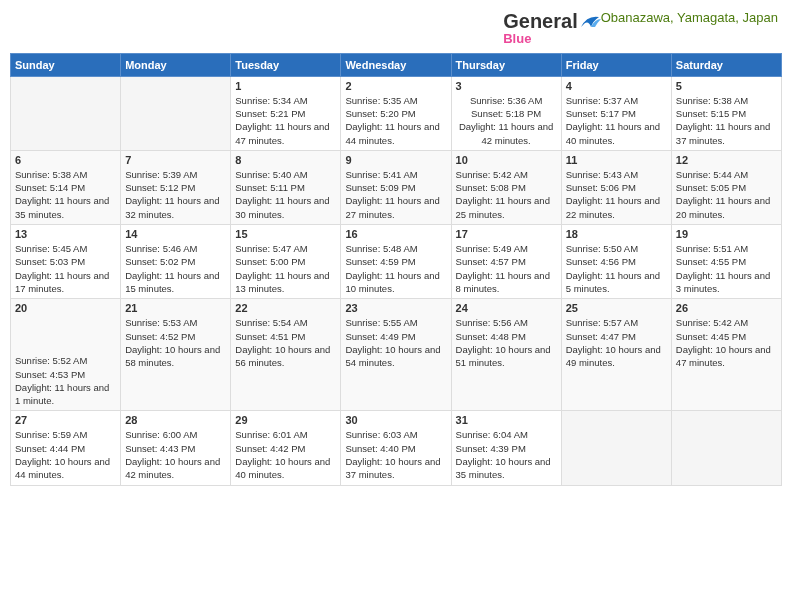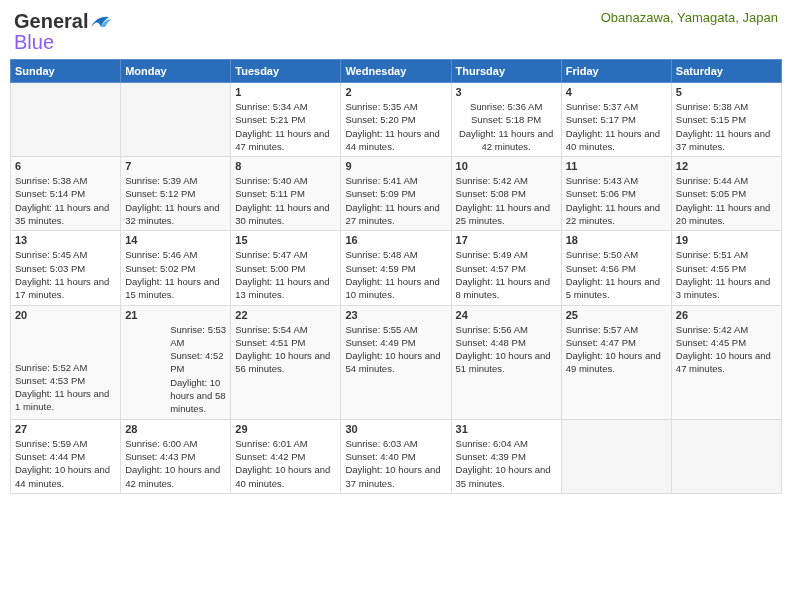--- a/index.html
+++ b/index.html
@@ -6,21 +6,21 @@
     body {
       font-family: Arial, sans-serif;
       background: #fff;
       width: 792px;
       min-height: 612px;
       padding: 10px;
     }
     .header-area {
       display: flex;
       align-items: flex-start;
-      justify-content: space-between;
+      justify-content: flex-end;
       margin-bottom: 8px;
       padding: 0 4px;
     }
     .logo {
       display: flex;
       flex-direction: column;
       align-items: flex-start;
     }
     .title-area {
       text-align: right;
@@ -89,21 +89,21 @@
   <div class="logo">
     <div class="logo-wrapper">
       <div style="display:inline-flex;align-items:center;">
         <span style="font-size:20px;font-weight:bold;color:#333;">General</span>
         <svg width="22" height="18" viewBox="0 0 22 18" style="margin-left:1px;">
           <path d="M2 14 Q8 2 20 4 Q14 8 12 14 Q10 8 6 10 Z" fill="#1a6fc4"></path>
           <path d="M12 14 Q16 6 22 6 Q18 10 16 14 Z" fill="#5aacee"></path>
         </svg>
       </div>
     </div>
-    <span style="font-size:20px;font-weight:normal;color:#8b5cf6;line-height:0.9;">Blue</span>
+    <span style="font-size:13px;font-weight:bold;color:#ec4899;line-height:0.9;">Blue</span>
   </div>
   <div class="title-area">
     <div class="location-title">Obanazawa, Yamagata, Japan</div>
   </div>
 </div>
 
 <table class="calendar">
   <thead>
     <tr id="weekday-header">
         <th>Sunday</th>
@@ -240,21 +240,21 @@
       </tr>
       <tr>
         <td>
           <span class="day-number">20</span>
           <div class="day-info" style="white-space: pre-line; margin-top: 40px;">Sunrise: 5:52 AM
 Sunset: 4:53 PM
 Daylight: 11 hours and 1 minute.</div>
         </td>
         <td>
           <span class="day-number">21</span>
-          <div class="day-info" style="white-space: pre-line; margin-left: 45px;">Sunrise: 5:53 AM
+          <div class="day-info" style="white-space: pre-line;">Sunrise: 5:53 AM
 Sunset: 4:52 PM
 Daylight: 10 hours and 58 minutes.</div>
         </td>
         <td>
           <span class="day-number">22</span>
           <div class="day-info" style="white-space: pre-line;">Sunrise: 5:54 AM
 Sunset: 4:51 PM
 Daylight: 10 hours and 56 minutes.</div>
         </td>
         <td>

